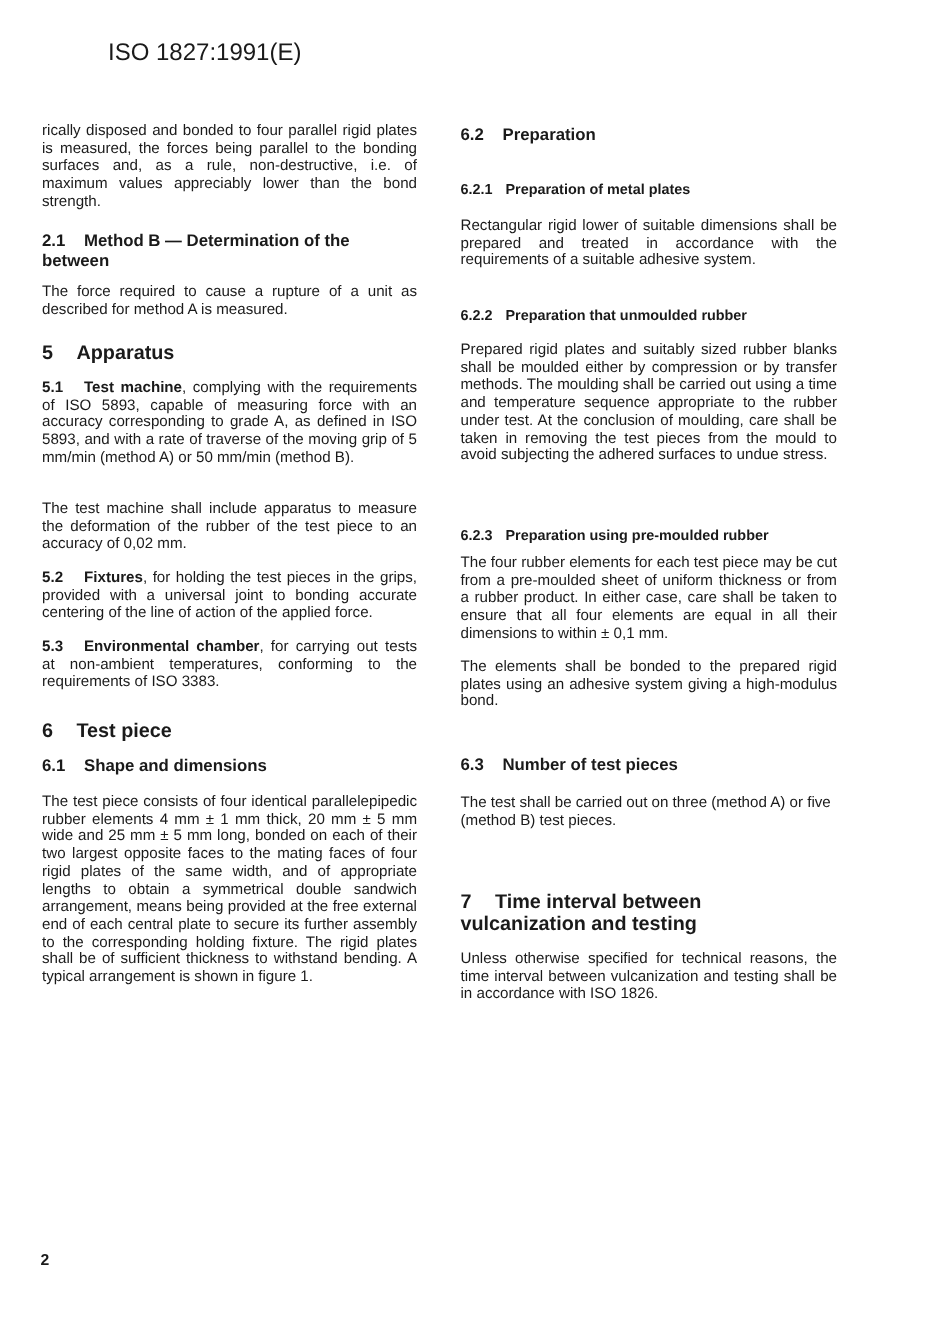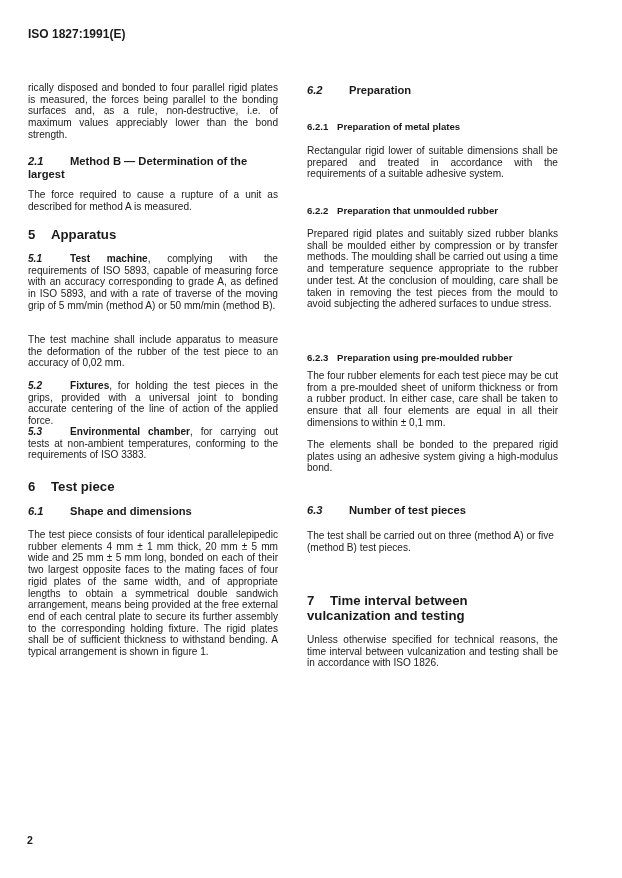--- a/index.html
+++ b/index.html
@@ -2,40 +2,40 @@
 <html><head>
   <meta charset="utf-8">
   <style>
     html, body { margin: 0; padding: 0; background: #ffffff; }
     body { width: 622px; height: 878px; position: relative; overflow: hidden;
            font-family: "Liberation Sans", "DejaVu Sans", sans-serif; color: #1a1a1a; }
     .blk { position: absolute; }
     .para { font-size: 10.1px; line-height: 11.7px; text-align: justify; margin: 0; }
     .left { left: 28px; width: 250px; }
     .right { left: 307px; width: 251px; }
-    .hdr { font-weight: bold; font-size: 12px; }
+    .hdr { font-weight: normal; font-size: 16px; margin-left: 44px; }
     .h1 { font-weight: bold; font-size: 13.2px; line-height: 15px; }
     .h2 { font-weight: bold; font-size: 11.2px; line-height: 13px; }
     .h3 { font-weight: bold; font-size: 9.6px; line-height: 11px; }
     .num { display: inline-block; }
     .n1 { width: 23px; }
-    .n2 { width: 42px; font-style: italic; }
+    .n2 { width: 28px; }
     .n3 { width: 30px; }
     .lead { font-weight: bold; }
     .pageno { font-weight: bold; font-size: 10.5px; }
   </style>
 </head>
 <body>
 
 <div class="blk hdr" style="left:28px; top:27px;">ISO 1827:1991(E)</div>
 
 <p class="blk para left" style="top:82px;">rically disposed and bonded to four parallel rigid plates is measured, the forces being parallel to the bonding surfaces and, as a rule, non-destructive, i.e. of maximum values appreciably lower than the bond strength.</p>
 
 <div class="blk h2 left" style="top:155px;">
-  <span class="num n2">2.1</span><span>Method B — Determination of the largest</span>
+  <span class="num n2">2.1</span><span>Method B — Determination of the between</span>
 </div>
 <p class="blk para left" style="top:189px;">The force required to cause a rupture of a unit as described for method A is measured.</p>
 
 <div class="blk h1 left" style="top:227px;">
   <span class="num n1">5</span><span>Apparatus</span>
 </div>
 
 <p class="blk para left" style="top:253px;">
   <span class="lead num n2">5.1</span><span class="lead">Test machine</span><span>, complying with the requirements of ISO 5893, capable of measuring force with an accuracy corresponding to grade A, as defined in ISO 5893, and with a rate of traverse of the moving grip of 5 mm/min (method A) or 50 mm/min (method B).</span>
 </p>

